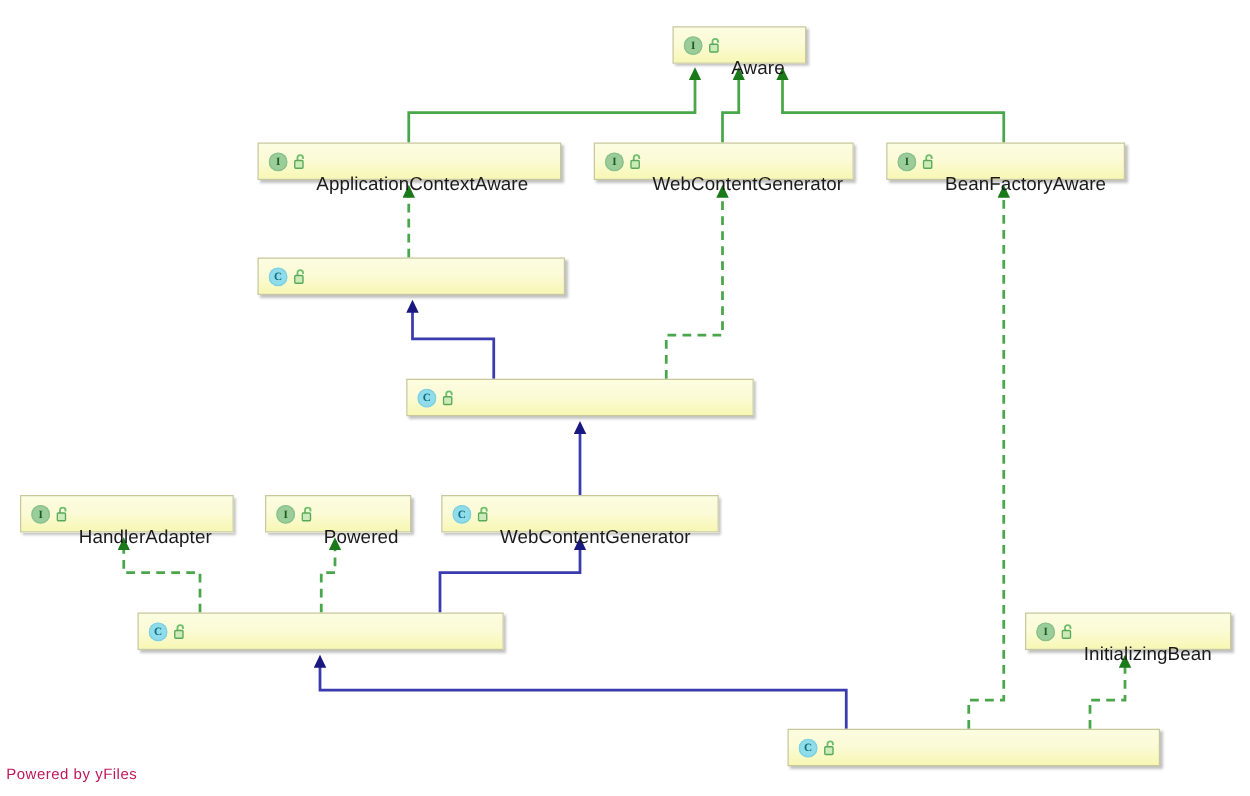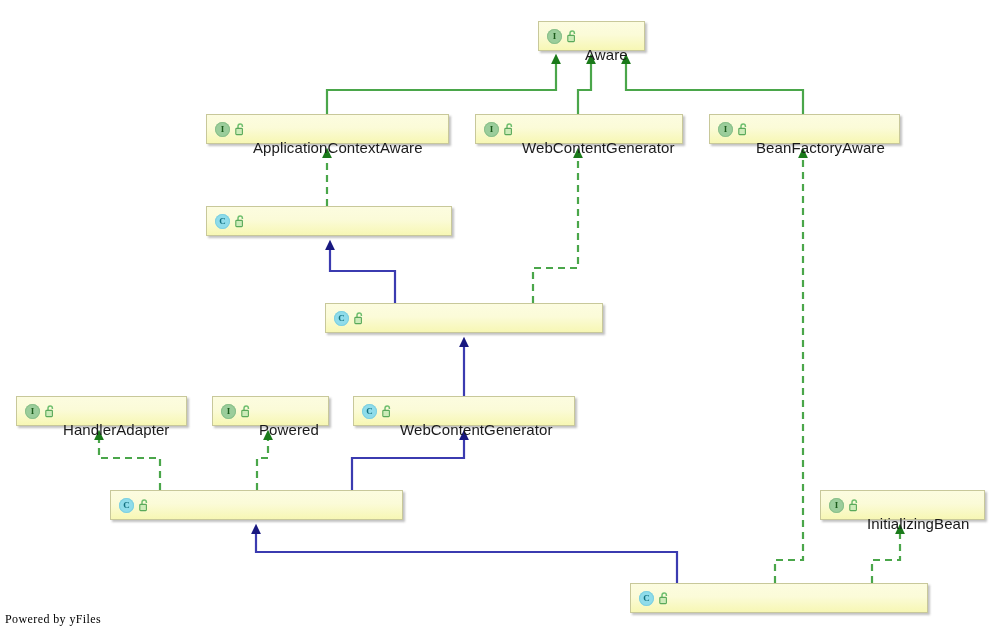--- a/index.html
+++ b/index.html
@@ -70,22 +70,22 @@
     color: #1a1a1a;
     letter-spacing: 0.1px;
     line-height: 1;
     margin-top: 36px;
   }
   #footer {
     position: absolute;
     left: 5px;
     top: 612px;
     font-size: 12px;
-    color: #000000;
-    font-family: Liberation Serif, serif;
+    color: #be185d;
+    font-family: Liberation Sans, sans-serif;
     letter-spacing: 0.4px;
   }
 </style>
 </head>
 <body>
 
 <div id="canvas">
 
   <svg id="edge-layer" viewBox="0 0 1000 637" width="1000" height="637" xmlns="http://www.w3.org/2000/svg">
     <defs>

